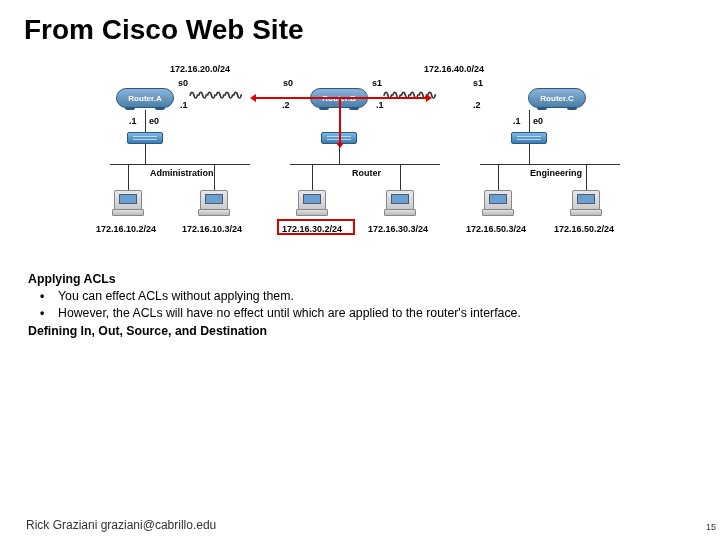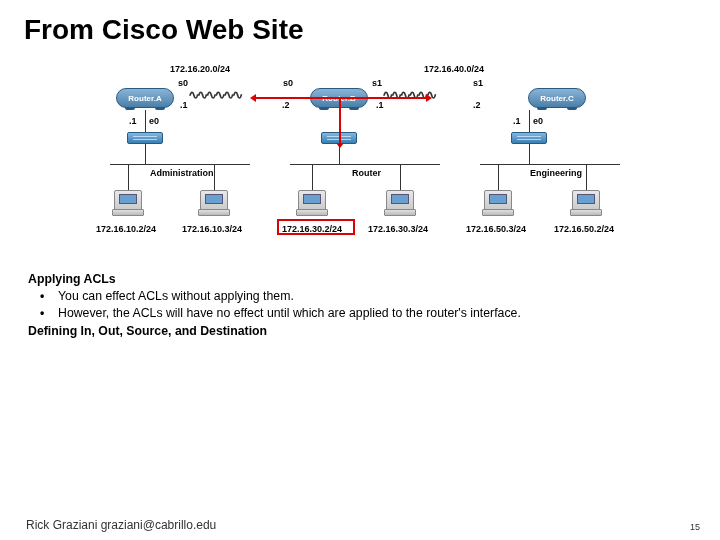--- a/index.html
+++ b/index.html
@@ -95,21 +95,21 @@
   ul.sub { list-style:none; padding-left: 30px; }
   ul.sub > li { position:relative; padding-left:20px; margin:1.5px 0;}
   ul.sub > li::before { content:"•"; position:absolute; left:2px; top:0; font-weight:bold; }
   .b { font-weight: bold; }
 
   .footer-left {
     position:absolute; left:26px; bottom:8px;
     font-size:12px; color:#333;
   }
   .footer-right {
-    position:absolute; right:20px; bottom:8px;
+    position:absolute; right:4px; bottom:8px;
     font-size:9px; color:#333;
   }
 </style>
 </head>
 <body>
 
 <div class="slide-title">From Cisco Web Site</div>
 
 <div class="diagram">
 

